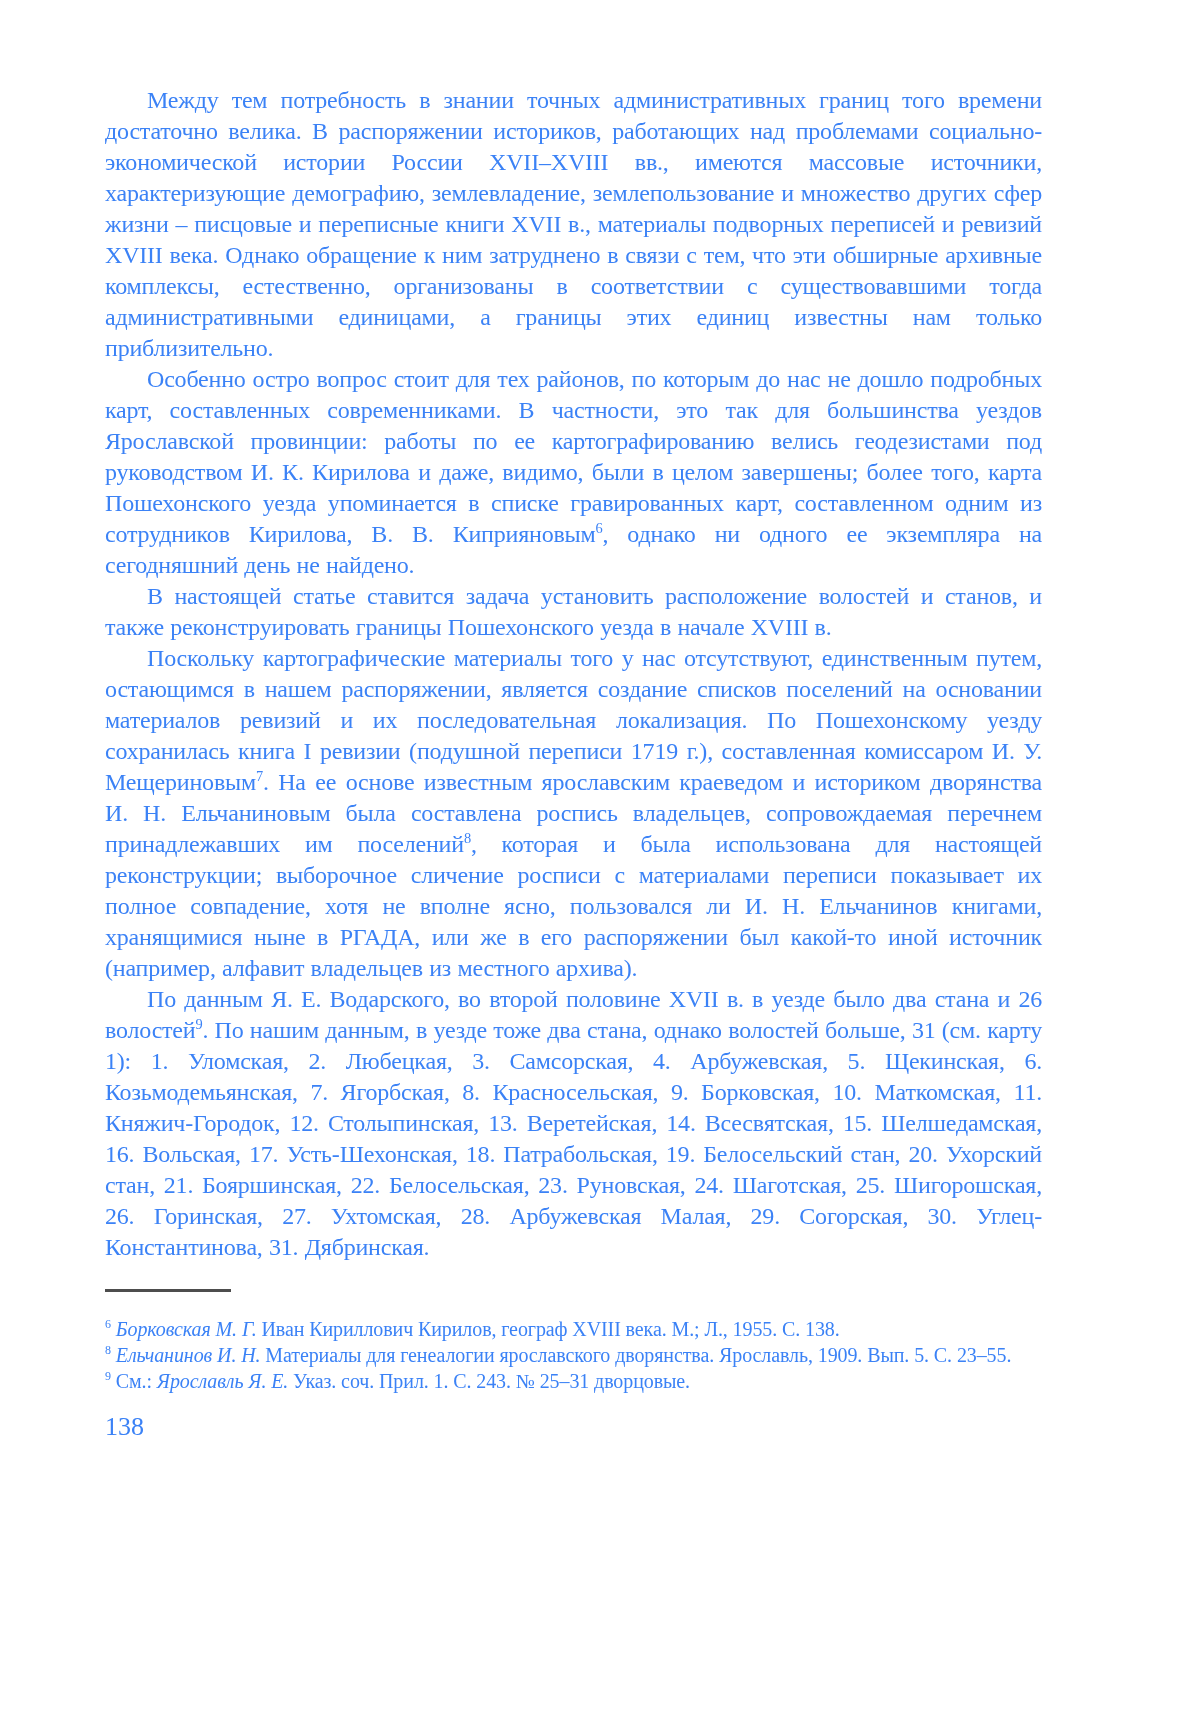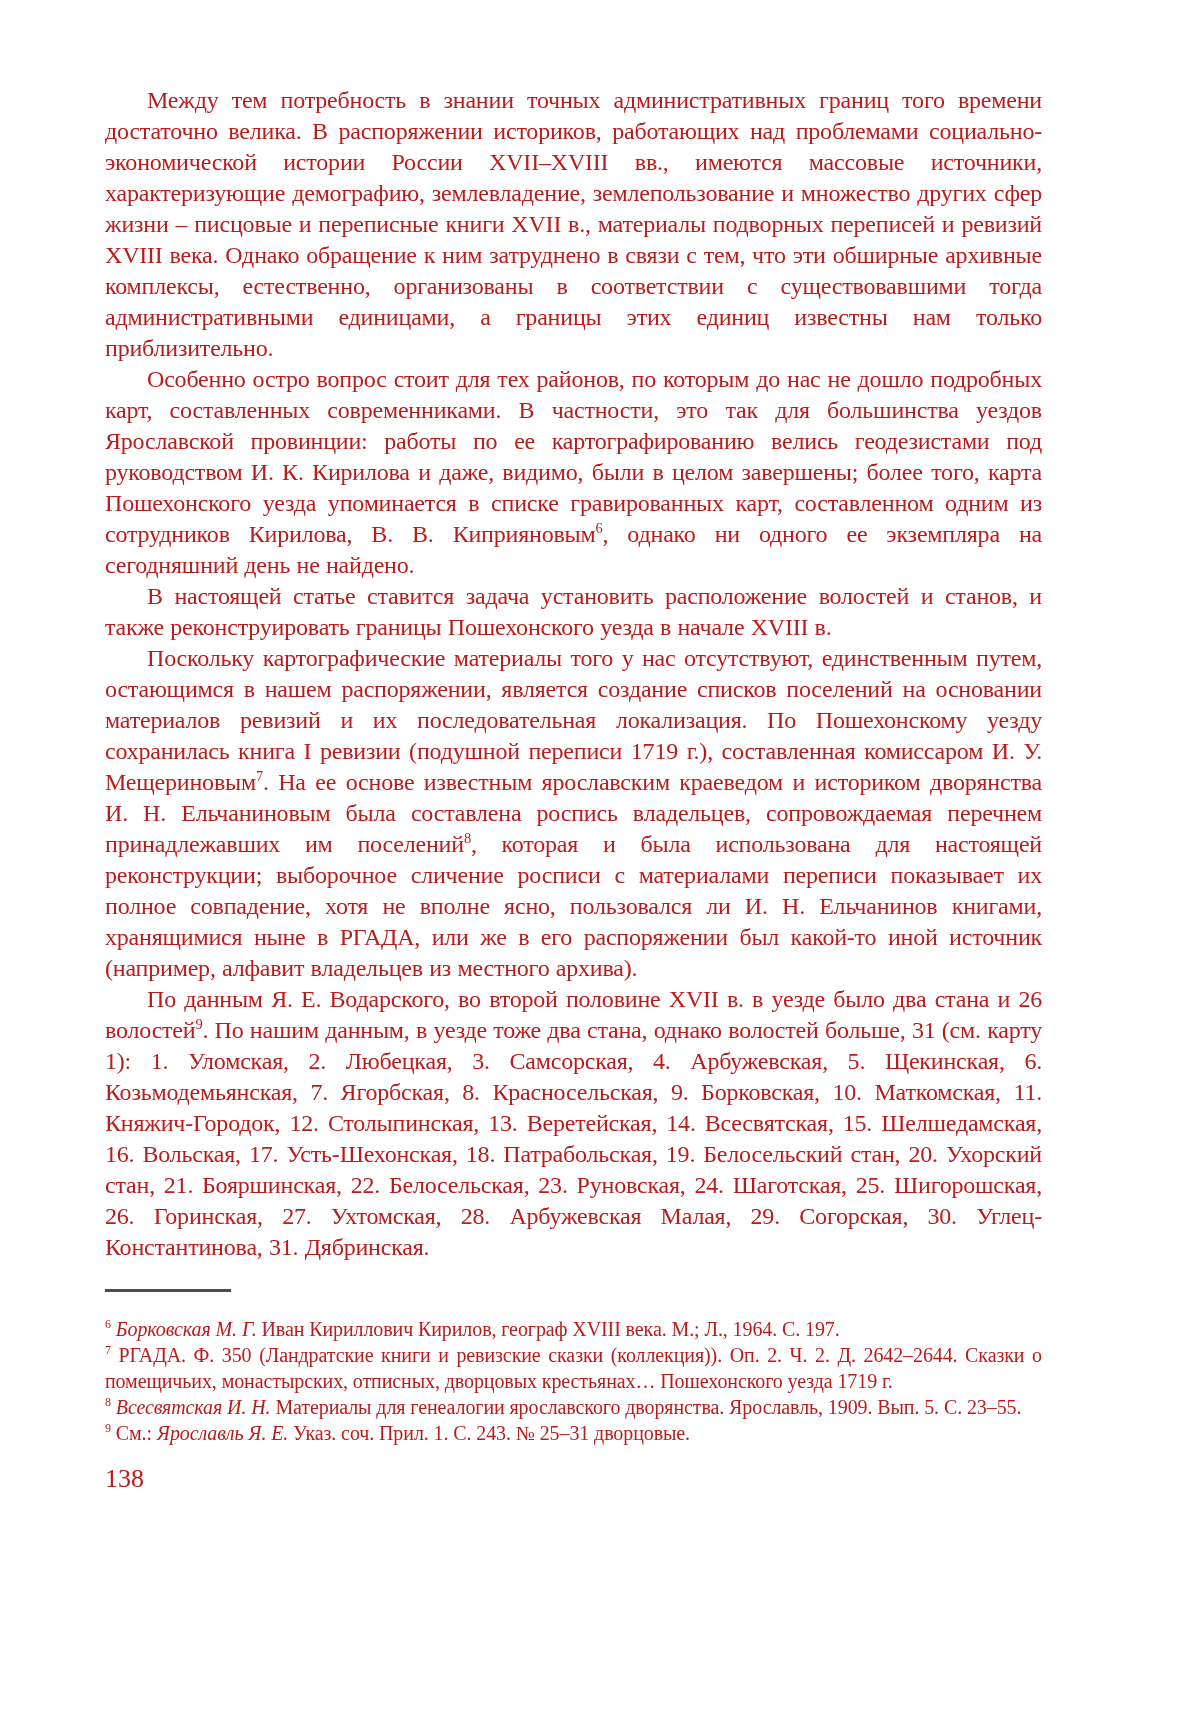--- a/index.html
+++ b/index.html
@@ -7,21 +7,21 @@
     padding: 0;
     background: #ffffff;
   }
   .page {
     position: relative;
     width: 1200px;
     height: 1627px;
     box-sizing: border-box;
     padding: 85px 158px 0 105px;
     background: #ffffff;
-    color: #b91c1c;
+    color: #3b82f6;
     font-family: "Liberation Serif", "DejaVu Serif", serif;
     overflow: hidden;
   }
   .body-text .par {
     margin: 0;
     font-size: 24px;
     line-height: 31px;
     text-align: justify;
     text-indent: 42px;
     letter-spacing: -0.2px;
@@ -57,19 +57,18 @@
 <div class="page">
   <div class="body-text" id="body-text">
       <p class="par"><span>Между тем потребность в знании точных административных границ того времени достаточно велика. В распоряжении историков, работающих над проблемами социально-экономической истории России XVII–XVIII вв., имеются массовые источники, характеризующие демографию, землевладение, землепользование и множество других сфер жизни – писцовые и переписные книги XVII в., материалы подворных переписей и ревизий XVIII века. Однако обращение к ним затруднено в связи с тем, что эти обширные архивные комплексы, естественно, организованы в соответствии с существовавшими тогда административными единицами, а границы этих единиц известны нам только приблизительно.</span></p>
       <p class="par"><span>Особенно остро вопрос стоит для тех районов, по которым до нас не дошло подробных карт, составленных современниками. В частности, это так для большинства уездов Ярославской провинции: работы по ее картографированию велись геодезистами под руководством И. К. Кирилова и даже, видимо, были в целом завершены; более того, карта Пошехонского уезда упоминается в списке гравированных карт, составленном одним из сотрудников Кирилова, В. В. Киприяновым</span><sup>6</sup><span>, однако ни одного ее экземпляра на сегодняшний день не найдено.</span></p>
       <p class="par"><span>В настоящей статье ставится задача установить расположение волостей и станов, и также реконструировать границы Пошехонского уезда в начале XVIII в.</span></p>
       <p class="par"><span>Поскольку картографические материалы того у нас отсутствуют, единственным путем, остающимся в нашем распоряжении, является создание списков поселений на основании материалов ревизий и их последовательная локализация. По Пошехонскому уезду сохранилась книга I ревизии (подушной переписи 1719 г.), составленная комиссаром И. У. Мещериновым</span><sup>7</sup><span>. На ее основе известным ярославским краеведом и историком дворянства И. Н. Ельчаниновым была составлена роспись владельцев, сопровождаемая перечнем принадлежавших им поселений</span><sup>8</sup><span>, которая и была использована для настоящей реконструкции; выборочное сличение росписи с материалами переписи показывает их полное совпадение, хотя не вполне ясно, пользовался ли И. Н. Ельчанинов книгами, хранящимися ныне в РГАДА, или же в его распоряжении был какой-то иной источник (например, алфавит владельцев из местного архива).</span></p>
       <p class="par"><span>По данным Я. Е. Водарского, во второй половине XVII в. в уезде было два стана и 26 волостей</span><sup>9</sup><span>. По нашим данным, в уезде тоже два стана, однако волостей больше, 31 (см. карту 1): 1. Уломская, 2. Любецкая, 3. Самсорская, 4. Арбужевская, 5. Щекинская, 6. Козьмодемьянская, 7. Ягорбская, 8. Красносельская, 9. Борковская, 10. Маткомская, 11. Княжич-Городок, 12. Столыпинская, 13. Веретейская, 14. Всесвятская, 15. Шелшедамская, 16. Вольская, 17. Усть-Шехонская, 18. Патрабольская, 19. Белосельский стан, 20. Ухорский стан, 21. Бояршинская, 22. Белосельская, 23. Руновская, 24. Шаготская, 25. Шигорошская, 26. Горинская, 27. Ухтомская, 28. Арбужевская Малая, 29. Согорская, 30. Углец-Константинова, 31. Дябринская.</span></p>
     </div>
   <div class="footnote-rule"></div>
   <div class="footnotes" id="footnotes">
-      <p class="footnote"><sup>6</sup><i> Борковская М. Г.</i><span> Иван Кириллович Кирилов, географ XVIII века. М.; Л., 1964. С. 197.</span></p>
-      <p class="footnote"><sup>7</sup><span> РГАДА. Ф. 350 (Ландратские книги и ревизские сказки (коллекция)). Оп. 2. Ч. 2. Д. 2642–2644. Сказки о помещичьих, монастырских, отписных, дворцовых крестьянах… Пошехонского уезда 1719 г.</span></p>
-      <p class="footnote"><sup>8</sup><i> Всесвятская И. Н.</i><span> Материалы для генеалогии ярославского дворянства. Ярославль, 1909. Вып. 5. С. 23–55.</span></p>
+      <p class="footnote"><sup>6</sup><i> Борковская М. Г.</i><span> Иван Кириллович Кирилов, географ XVIII века. М.; Л., 1955. С. 138.</span></p>
+      <p class="footnote"><sup>8</sup><i> Ельчанинов И. Н.</i><span> Материалы для генеалогии ярославского дворянства. Ярославль, 1909. Вып. 5. С. 23–55.</span></p>
       <p class="footnote"><sup>9</sup><span> См.: </span><i>Ярославль Я. Е.</i><span> Указ. соч. Прил. 1. С. 243. № 25–31 дворцовые.</span></p>
     </div>
   <div class="page-number">138</div>
 </div>
 
 </body></html>

